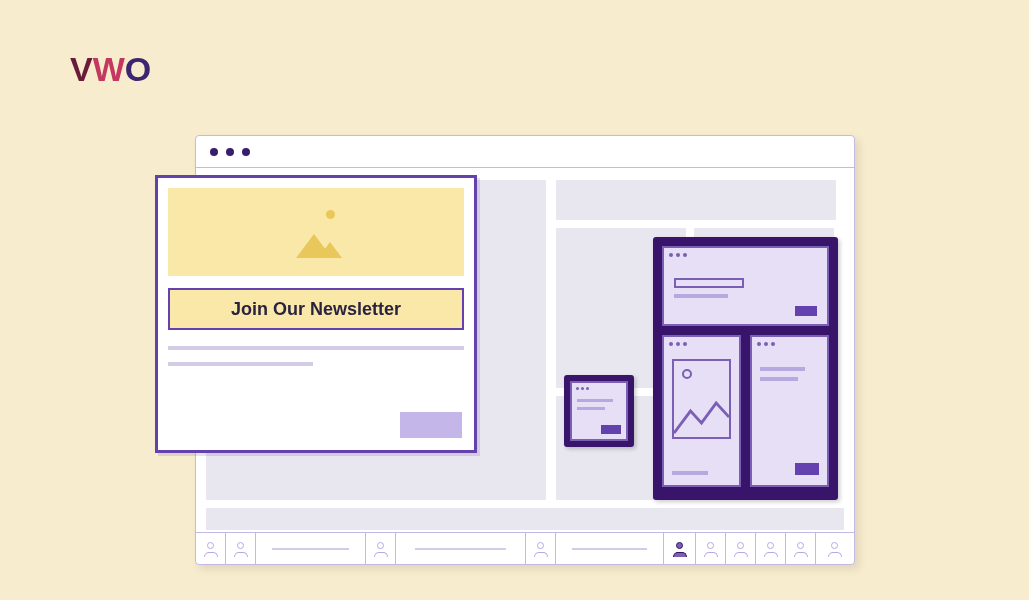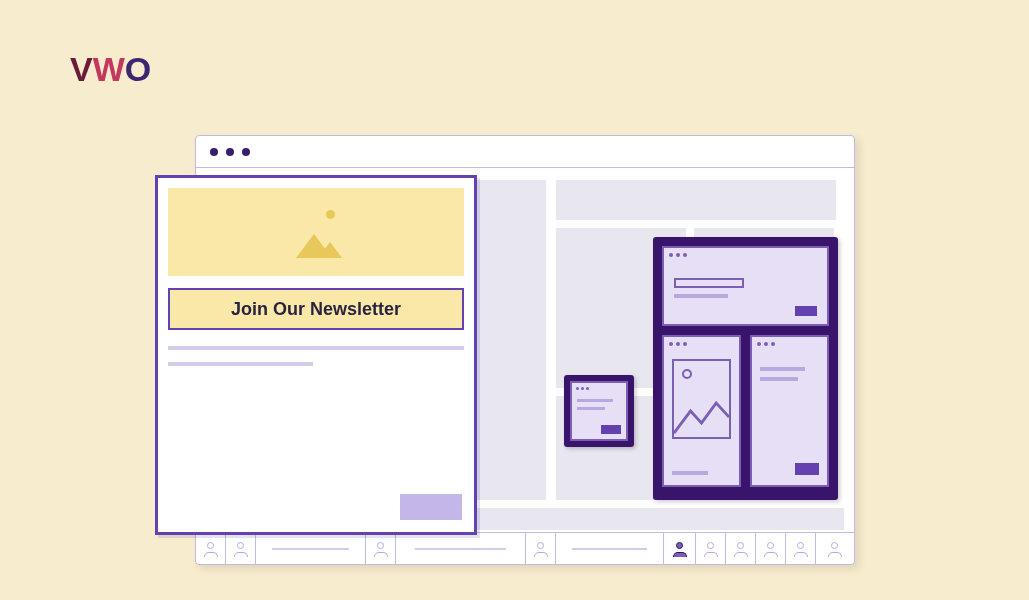--- a/index.html
+++ b/index.html
@@ -20,21 +20,21 @@
 .wf-bar2{position:absolute;top:340px;left:10px;width:638px;height:22px;background:#e8e6ee}
 .bottombar{position:absolute;bottom:0;left:0;right:0;height:32px;border-top:1.5px solid #c3b9e5;display:flex}
 .bcell{border-right:1.5px solid #c3b9e5;height:100%;display:flex;align-items:center;justify-content:center}
 .bcell:last-child{border-right:none}
 .bicon{width:14px;height:14px;position:relative}
 .bicon .head{width:7px;height:7px;border:1.5px solid #b8a8e0;border-radius:50%;position:absolute;top:0;left:3px}
 .bicon .body{width:14px;height:5px;border:1.5px solid #b8a8e0;border-bottom:none;border-radius:7px 7px 0 0;position:absolute;bottom:-1px;left:0}
 .bicon.active .head{border-color:#2d1560;background:#7a5fb5}
 .bicon.active .body{border-color:#2d1560;background:#7a5fb5}
 .bline{width:70%;height:2px;background:#d4cbe8}
-.popup{position:absolute;top:175px;left:155px;width:322px;height:360px;background:#fff;border:3px solid #6342b0;box-shadow:3px 3px 0 rgba(80,60,150,0.15)}
+.popup{position:absolute;top:175px;left:155px;width:322px;height:278px;background:#fff;border:3px solid #6342b0;box-shadow:3px 3px 0 rgba(80,60,150,0.15)}
 .popup-img{margin:10px 10px 0 10px;height:88px;background:#fae8a8;position:relative}
 .popup-img .sun{position:absolute;top:22px;left:158px;width:9px;height:9px;background:#e8c85a;border-radius:50%}
 .popup-img .m1{position:absolute;bottom:18px;left:128px;width:0;height:0;border-left:18px solid transparent;border-right:18px solid transparent;border-bottom:24px solid #e8c85a}
 .popup-img .m2{position:absolute;bottom:18px;left:150px;width:0;height:0;border-left:12px solid transparent;border-right:12px solid transparent;border-bottom:16px solid #e8c85a}
 .popup-btn{margin:12px 10px 0 10px;height:42px;background:#fae8a8;border:2px solid #6342b0;display:flex;align-items:center;justify-content:center;font-weight:bold;font-size:18px;color:#2a2340}
 .popup-line{margin:16px 10px 0 10px;height:4px;background:#d4cbe8}
 .popup-line2{margin:12px 10px 0 10px;height:4px;width:145px;background:#d4cbe8}
 .popup-sub{position:absolute;bottom:12px;right:12px;width:62px;height:26px;background:#c5b6ea}
 .miniwin{position:absolute;top:375px;left:564px;width:70px;height:72px;background:#38156b;border-radius:3px;padding:6px;box-shadow:2px 2px 4px rgba(0,0,0,0.2)}
 .miniwin-inner{width:100%;height:100%;background:#e6dff5;border:2px solid #7a5fb5;position:relative}

